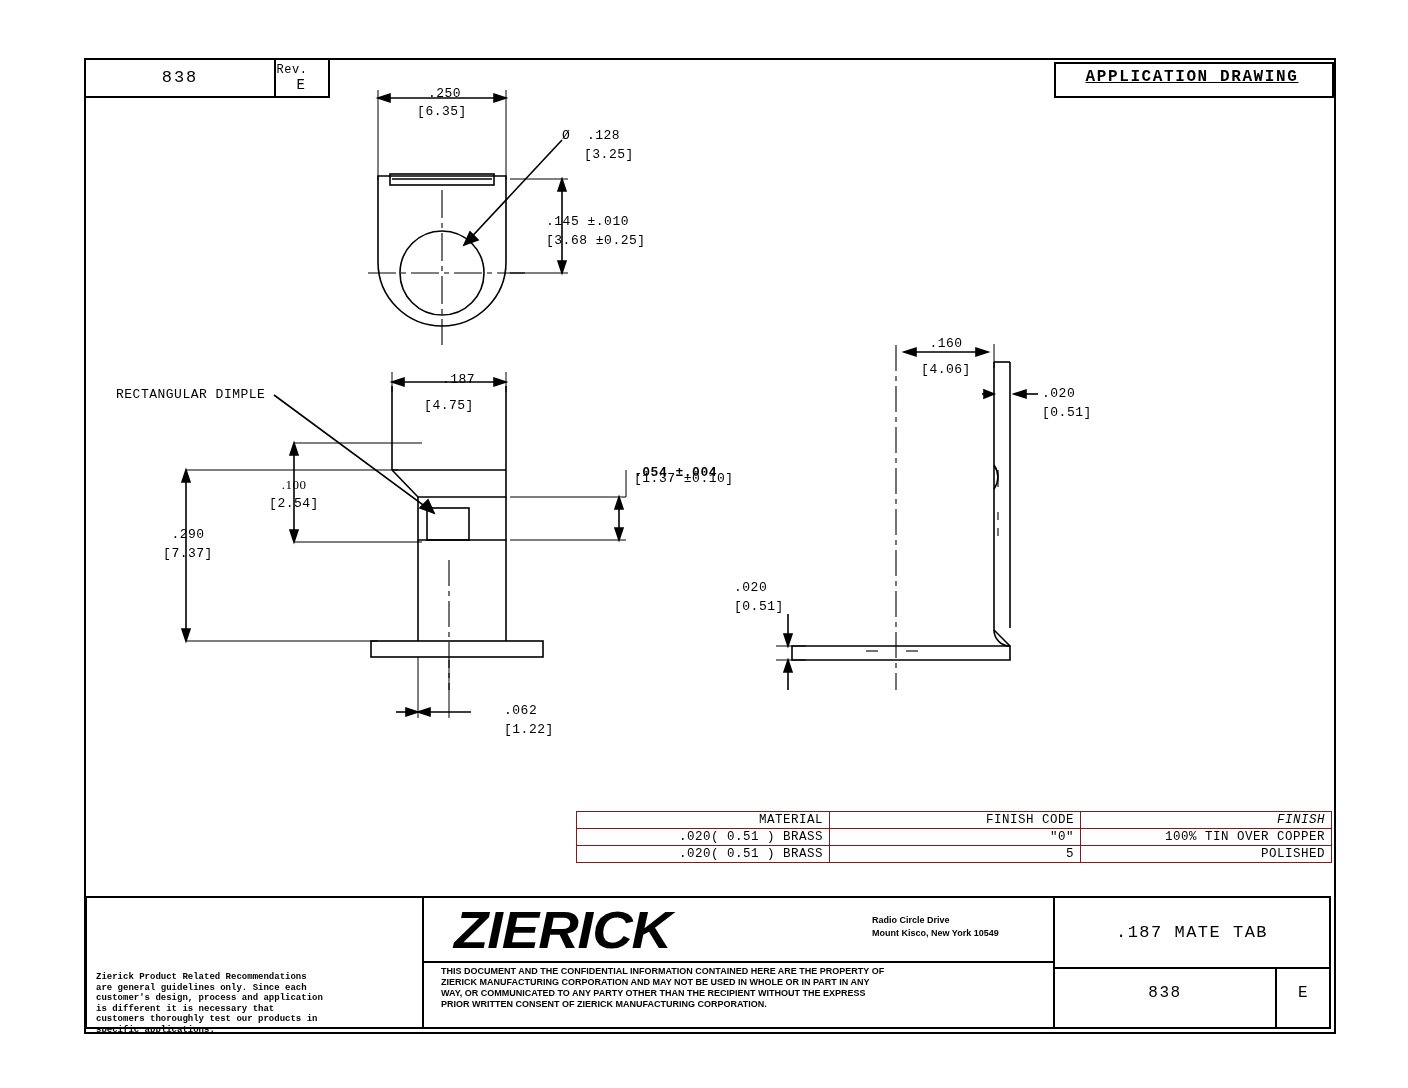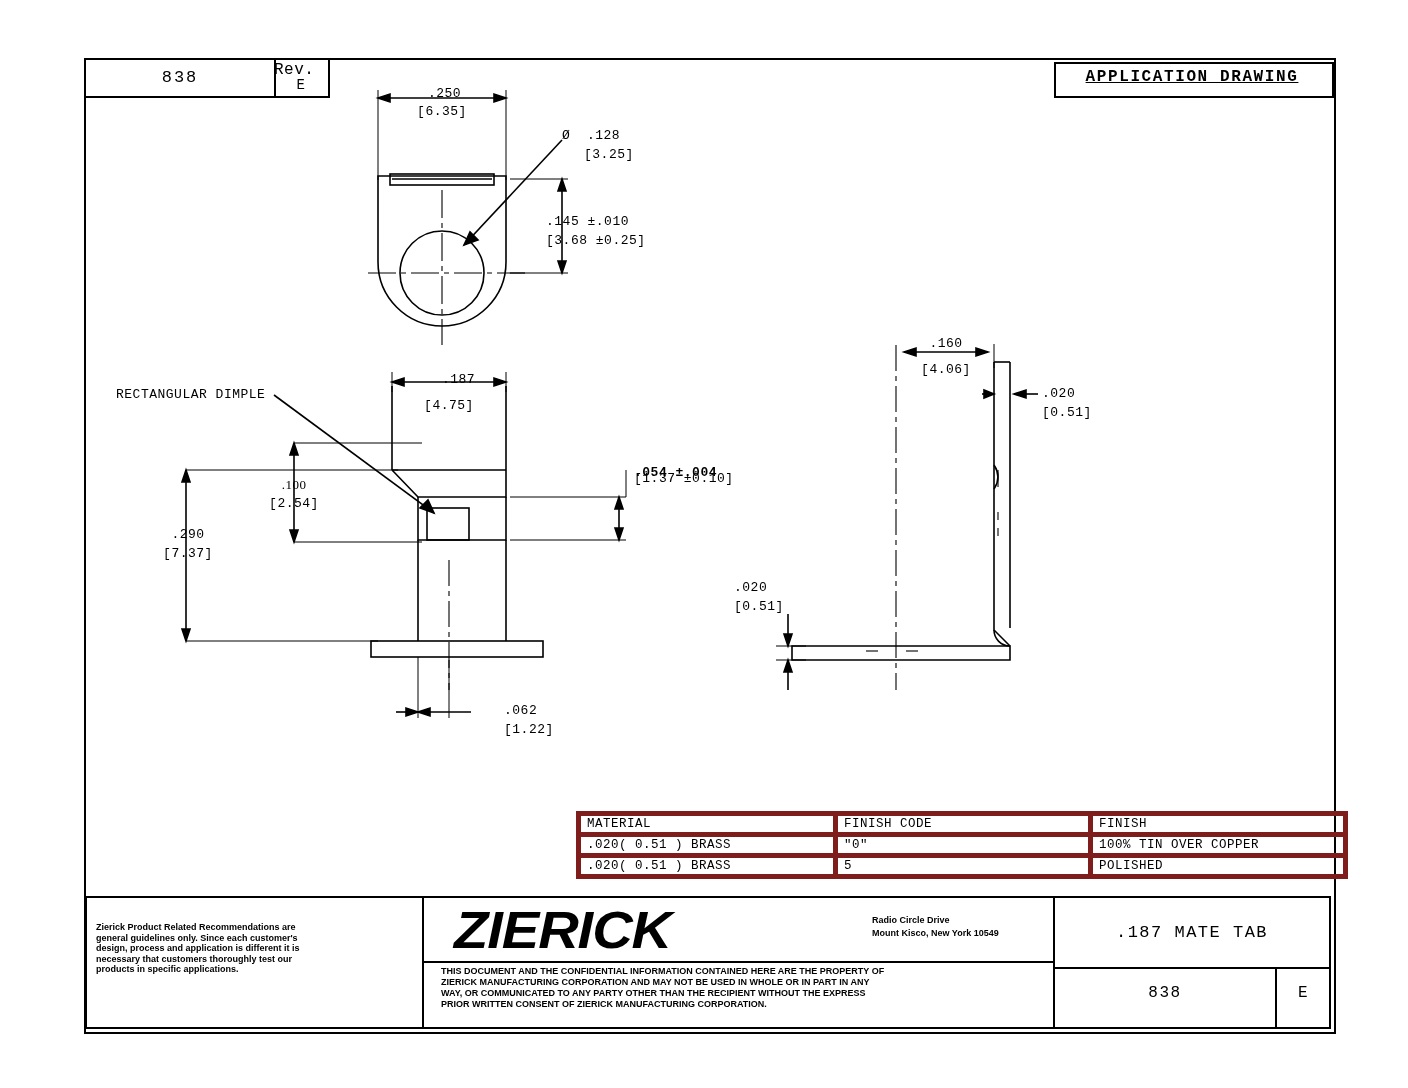--- a/index.html
+++ b/index.html
@@ -10,35 +10,35 @@
   .txt{position:absolute;white-space:pre;font-family:"Liberation Mono",monospace;font-size:13px;line-height:15px;letter-spacing:.5px;}
   .txt.c{text-align:center;}
   .tiny{font-size:9px;line-height:10.5px;letter-spacing:0px;font-family:"Liberation Sans",sans-serif;font-weight:bold;}
   .bold{font-weight:bold;text-decoration:underline;}
   
   #hdrPart{left:80px;top:60px;width:188px;height:36px;border-right:2px solid #000;border-bottom:2px solid #000;}
   #hdrRev{left:268px;top:60px;width:54px;height:36px;border-right:2px solid #000;border-bottom:2px solid #000;}
   #appdraw{left:1048px;top:62px;width:276px;height:32px;border:2px solid #000;}
   svg{position:absolute;left:0;top:0;overflow:visible;}
   table.mt{position:absolute;left:570px;top:811px;border-collapse:collapse;font-size:12.5px;}
-  table.mt td,table.mt th{border:5px solid #7f1d1d;padding:1px 6px;text-align:left;font-weight:normal;font-family:"Liberation Mono",monospace;letter-spacing:.5px;}
+  table.mt td,table.mt th{border:1px solid #7f1d1d;padding:1px 6px;text-align:right;font-weight:normal;font-family:"Liberation Mono",monospace;letter-spacing:.5px;}
   .zierick{position:absolute;font-family:"Liberation Sans",sans-serif;font-weight:bold;font-style:italic;font-size:52px;letter-spacing:-1px;transform:scaleX(1.08);transform-origin:left center;}
 </style>
 </head>
 <body>
 
 <div id="sheet">
 
   <div class="frame"></div>
 
   <div class="abs" id="hdrPart"></div>
   <div class="txt c" style="left:80px;top:70px;width:188px;font-size:17px;letter-spacing:2px;">838</div>
 
   <div class="abs" id="hdrRev"></div>
-  <div class="txt c" style="left:268px;top:63px;width:36px;font-size:16px;">Rev.</div>
+  <div class="txt c" style="left:268px;top:63px;width:36px;font-size:12px;">Rev.</div>
   <div class="txt c" style="left:268px;top:78px;width:54px;font-size:14px;">E</div>
 
   <div class="abs" id="appdraw"></div>
   <div class="txt c bold" style="left:1048px;top:70px;width:276px;font-size:16px;letter-spacing:1.6px;">APPLICATION DRAWING</div>
 
   <svg width="1408" height="1088">
     <g stroke="#000" fill="none" stroke-width="1.6">
 
       <path d="M372 176 L372 262 A64 64 0 0 0 500 262 L500 176 Z"></path>
 
@@ -200,38 +200,38 @@
   <div class="txt" style="left:1036px;top:405px;">[0.51]</div>
 
   <div class="txt" style="left:728px;top:580px;">.020</div>
   <div class="txt" style="left:728px;top:599px;">[0.51]</div>
 
   <table class="mt">
     <thead>
       <tr>
         <th style="width:240px;">MATERIAL</th>
         <th style="width:238px;">FINISH CODE</th>
-        <th style="width:238px;">FINISH</th>
+        <th style="width:238px;font-style:italic;">FINISH</th>
       </tr>
     </thead>
     <tbody>
       <tr>
         <td>.020( 0.51 ) BRASS</td>
         <td>"0"</td>
         <td>100% TIN OVER COPPER</td>
       </tr>
       <tr>
         <td>.020( 0.51 ) BRASS</td>
         <td>5</td>
         <td>POLISHED</td>
       </tr>
     </tbody>
   </table>
 
-  <div class="tiny" style="position:absolute;left:90px;top:922px;width:230px;">Zierick Product Related Recommendations are general guidelines only. Since each customer's design, process and application is different it is necessary that customers thoroughly test our products in specific applications.</div>
+  <div class="tiny" style="position:absolute;left:90px;top:972px;width:230px;font-family:Liberation Mono, monospace;">Zierick Product Related Recommendations are general guidelines only. Since each customer's design, process and application is different it is necessary that customers thoroughly test our products in specific applications.</div>
 
   <div class="zierick" style="left:448px;top:900px;">ZIERICK</div>
 
   <div class="tiny" style="position:absolute;left:866px;top:915px;">Radio Circle Drive</div>
   <div class="tiny" style="position:absolute;left:866px;top:928px;">Mount Kisco, New York 10549</div>
 
   <div class="tiny" style="position:absolute;left:435px;top:966px;width:450px;line-height:11px;">THIS DOCUMENT AND THE CONFIDENTIAL INFORMATION CONTAINED HERE ARE THE PROPERTY OF ZIERICK MANUFACTURING CORPORATION AND MAY NOT BE USED IN WHOLE OR IN PART IN ANY WAY, OR COMMUNICATED TO ANY PARTY OTHER THAN THE RECIPIENT WITHOUT THE EXPRESS PRIOR WRITTEN CONSENT OF ZIERICK MANUFACTURING CORPORATION.</div>
 
   <div class="txt c" style="left:1048px;top:925px;width:276px;font-size:17px;letter-spacing:1.5px;">.187 MATE TAB</div>
 

